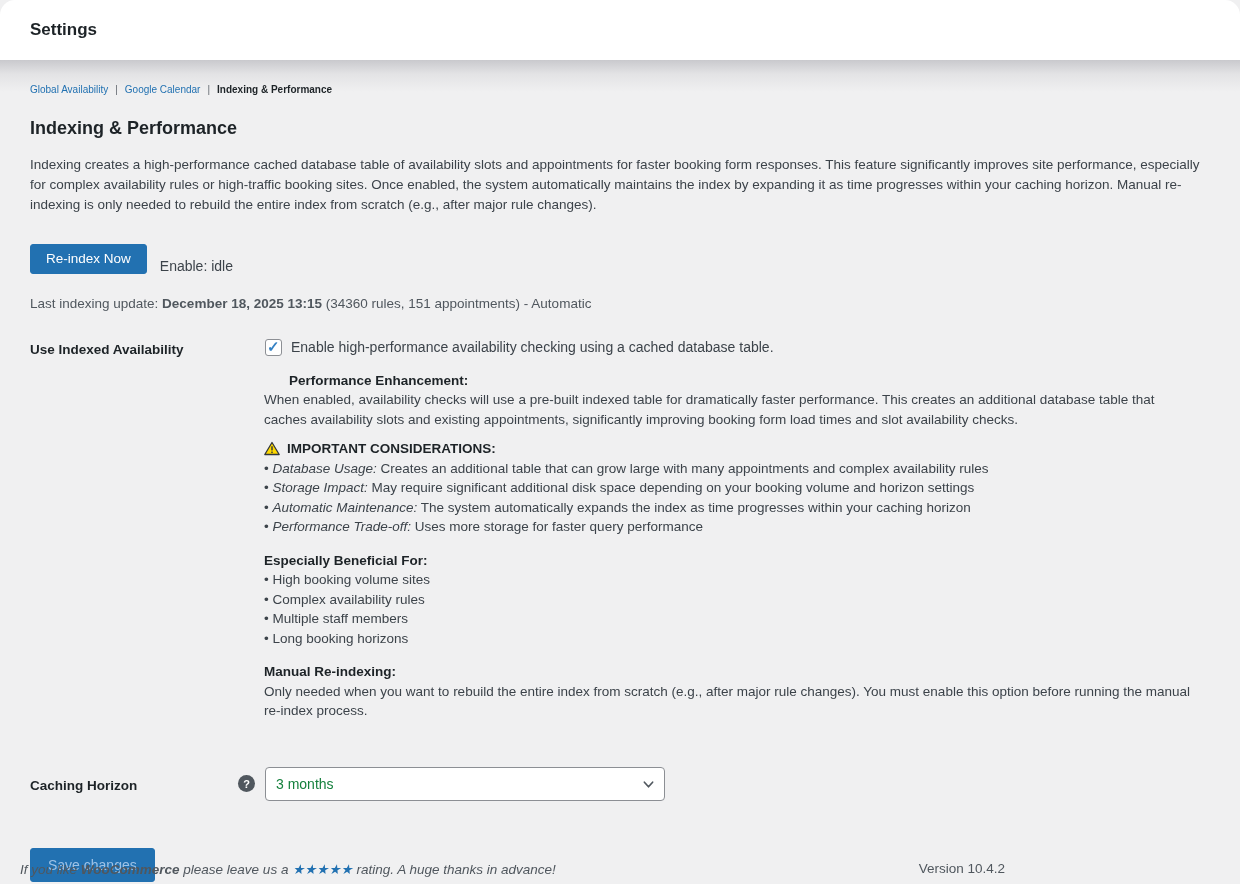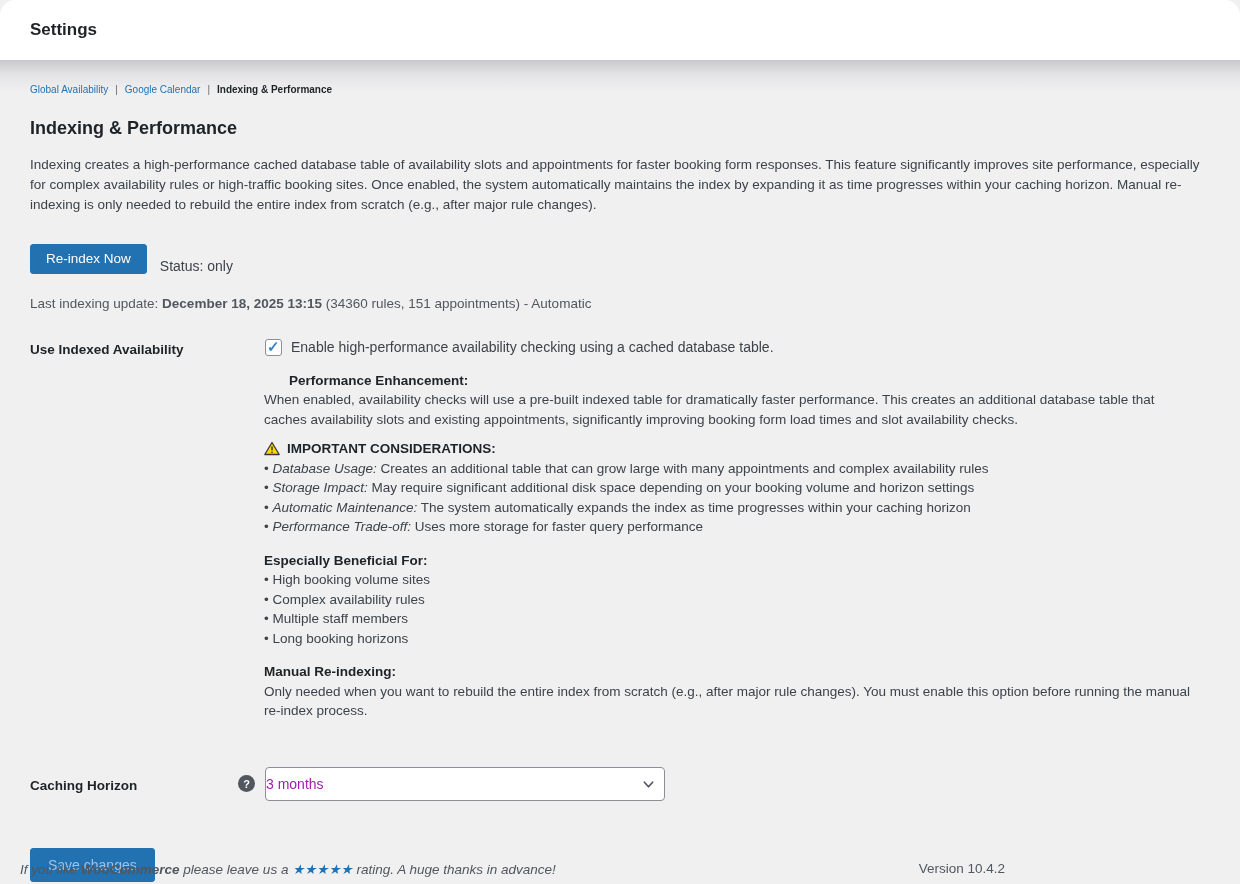--- a/index.html
+++ b/index.html
@@ -155,22 +155,22 @@
   .select-wrap select {
     appearance: none;
     -webkit-appearance: none;
     width: 100%;
     height: 34px;
     border: 1px solid #8c8f94;
     border-radius: 4px;
     background: #ffffff;
     font-family: "Liberation Sans", sans-serif;
     font-size: 14px;
-    color: #a21caf;
-    padding: 0 30px 0 0;
+    color: #15803d;
+    padding: 0 30px 0 10px;
     cursor: pointer;
   }
   .chevron-down {
     position: absolute;
     right: 11px;
     top: 12px;
     width: 11px;
     height: 11px;
     pointer-events: none;
   }
@@ -220,21 +220,21 @@
     <div class="breadcrumb">
       <a>Global Availability</a><span class="sep">|</span><a>Google Calendar</a><span class="sep">|</span><span class="current">Indexing &amp; Performance</span>
     </div>
 
     <h2 class="page-title">Indexing &amp; Performance</h2>
 
     <p class="intro">Indexing creates a high-performance cached database table of availability slots and appointments for faster booking form responses. This feature significantly improves site performance, especially for complex availability rules or high-traffic booking sites. Once enabled, the system automatically maintains the index by expanding it as time progresses within your caching horizon. Manual re-indexing is only needed to rebuild the entire index from scratch (e.g., after major rule changes).</p>
 
     <div class="reindex-row">
       <button class="btn-primary">Re-index Now</button>
-      <span class="status-text">Status: only</span>
+      <span class="status-text">Enable: idle</span>
     </div>
 
     <p class="last-update"><span>Last indexing update: </span><b>December 18, 2025 13:15</b><span> (34360 rules, 151 appointments) - Automatic</span></p>
 
     <div class="form-table">
 
       <div class="form-row">
         <div class="form-label">Use Indexed Availability</div>
         <div class="form-value">
           <div class="checkbox-line">

